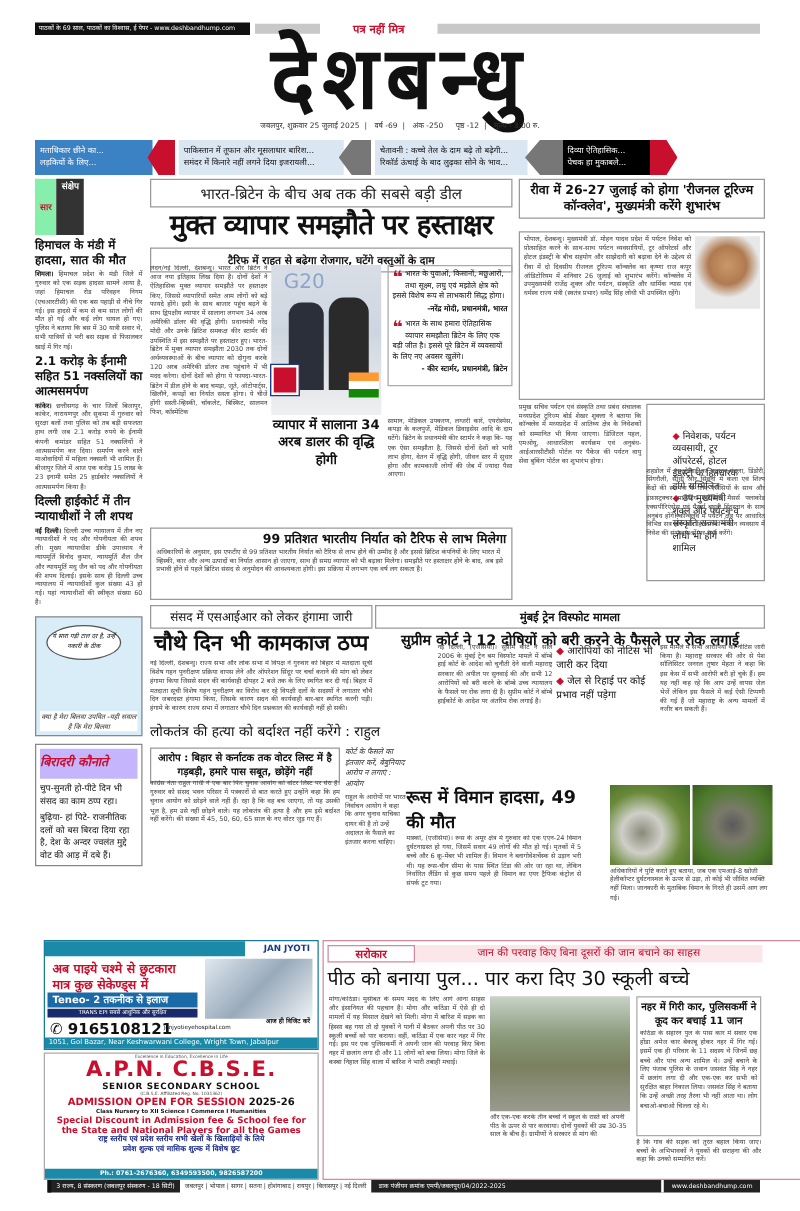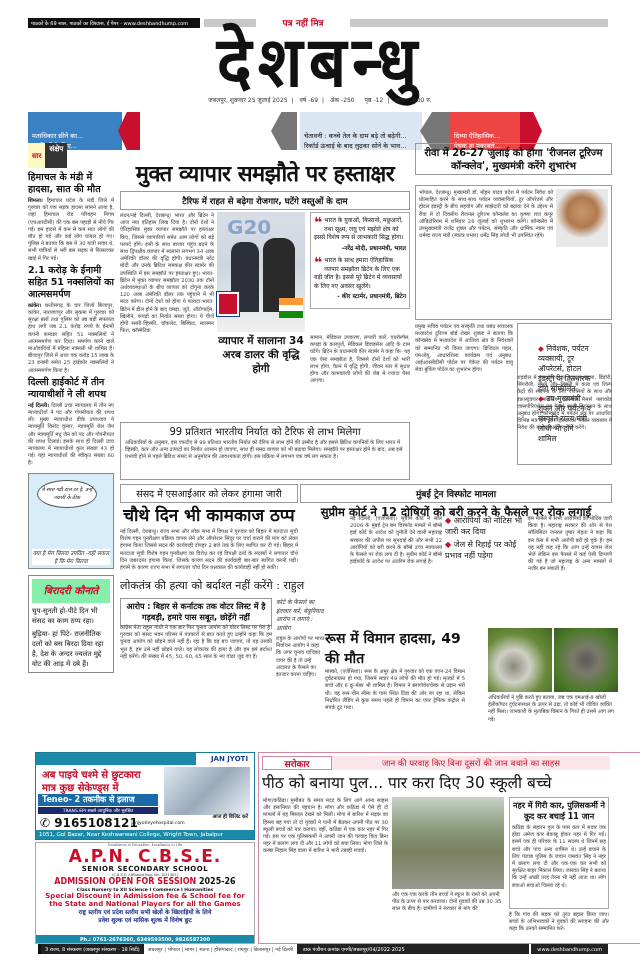--- a/index.html
+++ b/index.html
@@ -7,61 +7,61 @@
 .abs{position:absolute}
 .topbar{left:28px;top:18px;width:580px;height:10px}
 .topbar .blk{position:absolute;left:0;top:0;width:172px;height:10px;background:#111;color:#fff;font-size:5px;line-height:10px;padding-left:3px;white-space:nowrap;overflow:hidden}
 .topbar .gr1{position:absolute;left:176px;top:1px;width:52px;height:8px;background:#c8c8c8}
 .topbar .gr2{position:absolute;left:322px;top:1px;width:258px;height:8px;background:#c8c8c8}
 .topbar .tag{position:absolute;left:240px;top:-2px;width:70px;font-size:9px;color:#c8102e;text-align:center;font-weight:bold}
 .mast{left:90px;top:28px;width:460px;height:68px;font-family:"DejaVu Serif",serif;font-weight:900;font-size:66px;line-height:68px;letter-spacing:6px;text-align:center;color:#111;transform:scaleY(1.05)}
 .dateline{left:120px;top:96px;width:400px;font-size:6px;color:#333;text-align:center;white-space:nowrap}
 .dateline span{margin:0 4px}
 .teasers{left:28px;top:112px;width:584px;height:28px}
-.tz{position:absolute;top:0;height:28px;font-size:6.5px;padding:19px 4px;line-height:10px;overflow:hidden}
+.tz{position:absolute;top:0;height:28px;font-size:6.5px;padding:3px 4px;line-height:10px;overflow:hidden}
 .tz div{white-space:nowrap}
 .tz1{left:0;width:94px;background:#3b82c4;color:#fff}
 .tz1r{left:90px;width:22px;background:#c8102e;clip-path:polygon(40% 0,100% 0,100% 100%,40% 100%,0 50%)}
 .tz2{left:115px;width:132px;background:#dbe6f3;color:#111}
 .tz2r{left:243px;width:26px;background:#777;clip-path:polygon(40% 0,100% 0,100% 100%,40% 100%,0 50%)}
 .tz3{left:272px;width:122px;background:#dbe6f3;color:#111}
 .tz3r{left:392px;width:30px;background:#777;clip-path:polygon(40% 0,100% 0,100% 100%,40% 100%,0 50%)}
-.tz4{left:422px;width:80px;background:#ef4444;color:#fff}
+.tz4{left:422px;width:80px;background:#000000;color:#fff}
 .tz4r{left:492px;width:22px;background:#c8102e;clip-path:polygon(0 0,60% 0,100% 50%,60% 100%,0 100%)}
 .leftcol{left:28px;top:143px;width:86px;height:800px}
 .sartag{display:flex;font-size:7px;font-weight:bold;margin-bottom:3px}
-.sartag .a{background:#fef9c3;color:#c8102e;padding:8px 4px}
+.sartag .a{background:#86efac;color:#c8102e;padding:18px 4px}
 .sartag .b{background:#333;color:#fff;padding:1px 4px}
 .lh{font-size:9.5px;font-weight:bold;line-height:12px;margin:2px 0}
 .lt{font-size:5.2px;line-height:7.2px;color:#444;text-align:justify}
 .lt b{color:#111}
 .cartoon{border:1px solid #888;background:#d8edf7;height:96px;margin-top:6px;position:relative}
 .cartoon .cap{position:absolute;bottom:3px;left:3px;right:3px;font-size:5.5px;color:#333;font-style:italic;text-align:center;background:#fff}
 .cartoon .bub{position:absolute;top:6px;left:8px;width:60px;height:28px;border:1px solid #555;border-radius:50%;background:#fff;font-size:5px;text-align:center;line-height:8px;padding-top:4px;font-style:italic}
 .biradri{border:1px solid #888;margin-top:6px;padding:3px}
-.biradri .logo{height:24px;background:#86efac;color:#c8102e;font-weight:bold;font-size:10px;text-align:center;line-height:24px;font-style:italic}
+.biradri .logo{height:24px;background:#c4b5fd;color:#c8102e;font-weight:bold;font-size:10px;text-align:left;line-height:24px;font-style:italic}
 .biradri p{font-size:7px;line-height:10px;margin-top:3px}
 .mainhead{left:120px;top:143px;width:290px}
 .kicker{border:1px solid #999;font-size:12px;text-align:center;padding:2px 0;color:#222}
-.bighead{font-size:22px;font-weight:900;text-align:center;letter-spacing:-.5px;line-height:30px;margin-top:16px}
+.bighead{font-size:22px;font-weight:900;text-align:center;letter-spacing:-.5px;line-height:30px;margin-top:0}
 .subhead{border:1px solid #999;font-size:8.5px;font-weight:bold;text-align:center;padding:3px 0;margin-top:2px}
 .maincols{left:120px;top:212px;width:290px;height:210px}
 .col{position:absolute;font-size:5.2px;line-height:7.2px;color:#444;text-align:justify}
 .photo1{position:absolute;left:97px;top:0;width:88px;height:120px;background:linear-gradient(180deg,#d9dee6 0,#cdd6e0 45%,#f0f0f0 100%)}
-.photo1 .g20{position:absolute;top:3px;left:10px;color:#6b8fbf;font-weight:bold;font-size:20px;opacity:.7}
+.photo1 .g20{position:absolute;top:3px;left:10px;color:#6b8fbf;font-weight:normal;font-size:16px;opacity:.7}
 .p1a{position:absolute;left:14px;top:30px;width:28px;height:70px;background:#2b2f3a;border-radius:10px 10px 0 0}
 .p1b{position:absolute;left:46px;top:26px;width:32px;height:74px;background:#2a2a2a;border-radius:12px 12px 0 0}
 .p1flag1{position:absolute;left:0;top:80px;width:22px;height:24px;background:#c8102e;border:2px solid #fff;outline:1px solid #1e3a8a}
 .p1flag2{position:absolute;left:62px;top:86px;width:24px;height:20px;background:linear-gradient(#ff9933 33%,#fff 33% 66%,#138808 66%)}
 .photocap{position:absolute;left:97px;top:121px;width:88px;font-size:10.5px;line-height:14px;text-align:center;font-weight:bold}
 .quote{position:absolute;left:190px;top:0;width:100px;border:1px solid #aaa;padding:3px;font-size:6px;line-height:8.5px}
 .quote .mk{color:#c8102e;font-size:14px;font-weight:bold;float:left;line-height:12px;margin-right:2px}
 .quote .by{text-align:right;font-weight:bold;margin:2px 0 4px}
 .bar99{left:120px;top:422px;width:290px;height:58px;border:1px solid #999;padding:2px 4px}
-.bar99 h3{font-size:10px;font-weight:normal;text-align:center;line-height:14px}
+.bar99 h3{font-size:10px;font-weight:bold;text-align:right;line-height:14px}
 .bar99 p{font-size:5.2px;line-height:7.2px;color:#444}
 .sansad{left:120px;top:484px;width:178px}
 .sansad .k{border:1px solid #999;font-size:9.5px;text-align:center;padding:2px 0}
 .sansad .h{font-size:17px;font-weight:900;text-align:center;line-height:24px}
 .sansadtext{left:120px;top:528px;width:178px;font-size:5.2px;line-height:7.2px;color:#444;text-align:justify}
 .lokhead{left:120px;top:578px;width:200px;font-size:11px;line-height:16px;white-space:nowrap}
 .aarop{left:120px;top:598px;width:152px;border:1px solid #999;padding:2px;text-align:center;font-size:8px;font-weight:bold;line-height:11px}
 .aaroptext{left:120px;top:624px;width:152px;font-size:5.2px;line-height:7.2px;color:#444;text-align:justify}
 .court{left:276px;top:598px;width:50px;font-size:6px;line-height:8.5px;font-style:italic;color:#333}
 .mumbai{left:300px;top:484px;width:312px}
@@ -145,20 +145,24 @@
   <span>पृष्ठ -12</span>|
   <span>मूल्य - 3.00 रु.</span>
 </div>
 
 <div class="abs teasers">
   <div class="tz tz1">
       <div>मताधिकार छीने का...</div>
       <div>लड़कियों के लिए...</div>
     </div>
   <div class="tz tz1r"></div>
+  <div class="tz tz2">
+      <div>पाकिस्तान में तूफान और मूसलाधार बारिश...</div>
+      <div>समंदर में किनारे नहीं लगने दिया इजरायली...</div>
+    </div>
   <div class="tz tz2r"></div>
   <div class="tz tz3">
       <div>चेतावनी : कच्चे तेल के दाम बढ़े तो बढ़ेगी...</div>
       <div>रिकॉर्ड ऊंचाई के बाद लुढ़का सोने के भाव...</div>
     </div>
   <div class="tz tz3r"></div>
   <div class="tz tz4">
       <div>दिव्या ऐतिहासिक...</div>
       <div>पेचक हा मुकाबले...</div>
     </div>
@@ -181,20 +185,21 @@
     <div class="cap">क्या है मेरा बिलवा उपवित -यही सवाल है कि मेरा बिलवा</div>
   </div>
   <div class="biradri">
     <div class="logo">बिरादरी कौनाते</div>
     <p>चुप-सुनती हो-पीटे दिन भी संसद का काम ठप्प रहा।</p>
     <p>बुढ़िया- हां पिटे- राजनीतिक दलों को बस बिरदा दिया रहा है, देश के अन्दर ज्वलंत मुद्दे वोट की आड़ में दबे हैं।</p>
   </div>
 </div>
 
 <div class="abs mainhead">
+  <div class="kicker">भारत-ब्रिटेन के बीच अब तक की सबसे बड़ी डील</div>
   <div class="bighead">मुक्त व्यापार समझौते पर हस्ताक्षर</div>
   <div class="subhead">टैरिफ में राहत से बढ़ेगा रोजगार, घटेंगे वस्तुओं के दाम</div>
 </div>
 <div class="abs maincols">
   <div class="col" style="left:0;top:0;width:94px;height:208px;overflow:hidden">लंदन/नई दिल्ली, देशबन्धु। भारत और ब्रिटेन ने आज नया इतिहास लिख दिया है। दोनों देशों ने ऐतिहासिक मुक्त व्यापार समझौते पर हस्ताक्षर किए, जिससे व्यापारियों समेत आम लोगों को बड़े फायदे होंगे। इसी के साथ बाजार पहुंच बढ़ने के साथ द्विपक्षीय व्यापार में सालाना लगभग 34 अरब अमेरिकी डॉलर की वृद्धि होगी। प्रधानमंत्री नरेंद्र मोदी और उनके ब्रिटिश समकक्ष कीर स्टार्मर की उपस्थिति में इस समझौते पर हस्ताक्षर हुए। भारत-ब्रिटेन में मुक्त व्यापार समझौता 2030 तक दोनों अर्थव्यवस्थाओं के बीच व्यापार को दोगुना करके 120 अरब अमेरिकी डॉलर तक पहुंचाने में भी मदद करेगा। दोनों देशों को होगा ये फायदा-भारत-ब्रिटेन में डील होने के बाद चमड़ा, जूते, ऑटोपार्ट्स, खिलौने, कपड़ों का निर्यात सस्ता होगा। ये चीजें होंगी सस्ती-व्हिस्की, चॉकलेट, बिस्किट, सालमन फिश, कॉस्मेटिक</div>
   <div class="photo1">
     <div class="g20">G20</div>
     <div class="p1a"></div>
       <div class="p1b"></div>
     <div class="p1flag1"></div>

